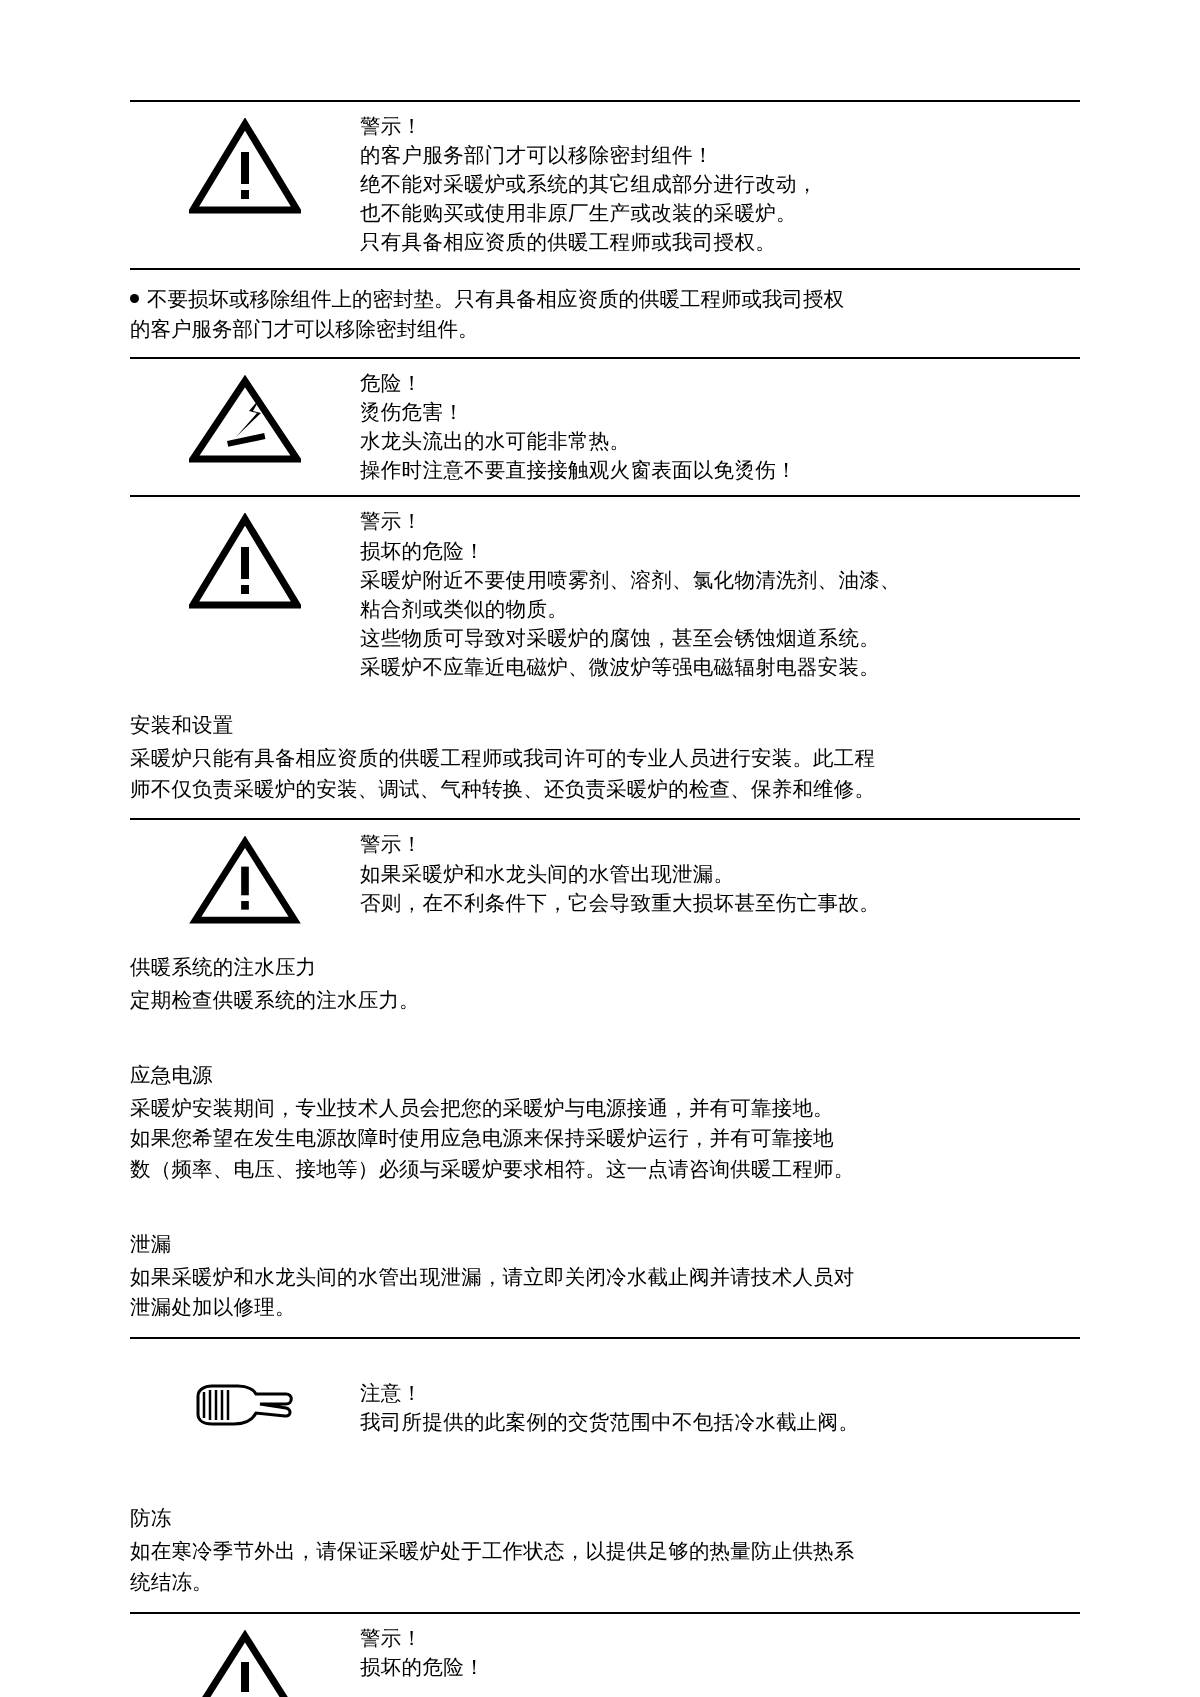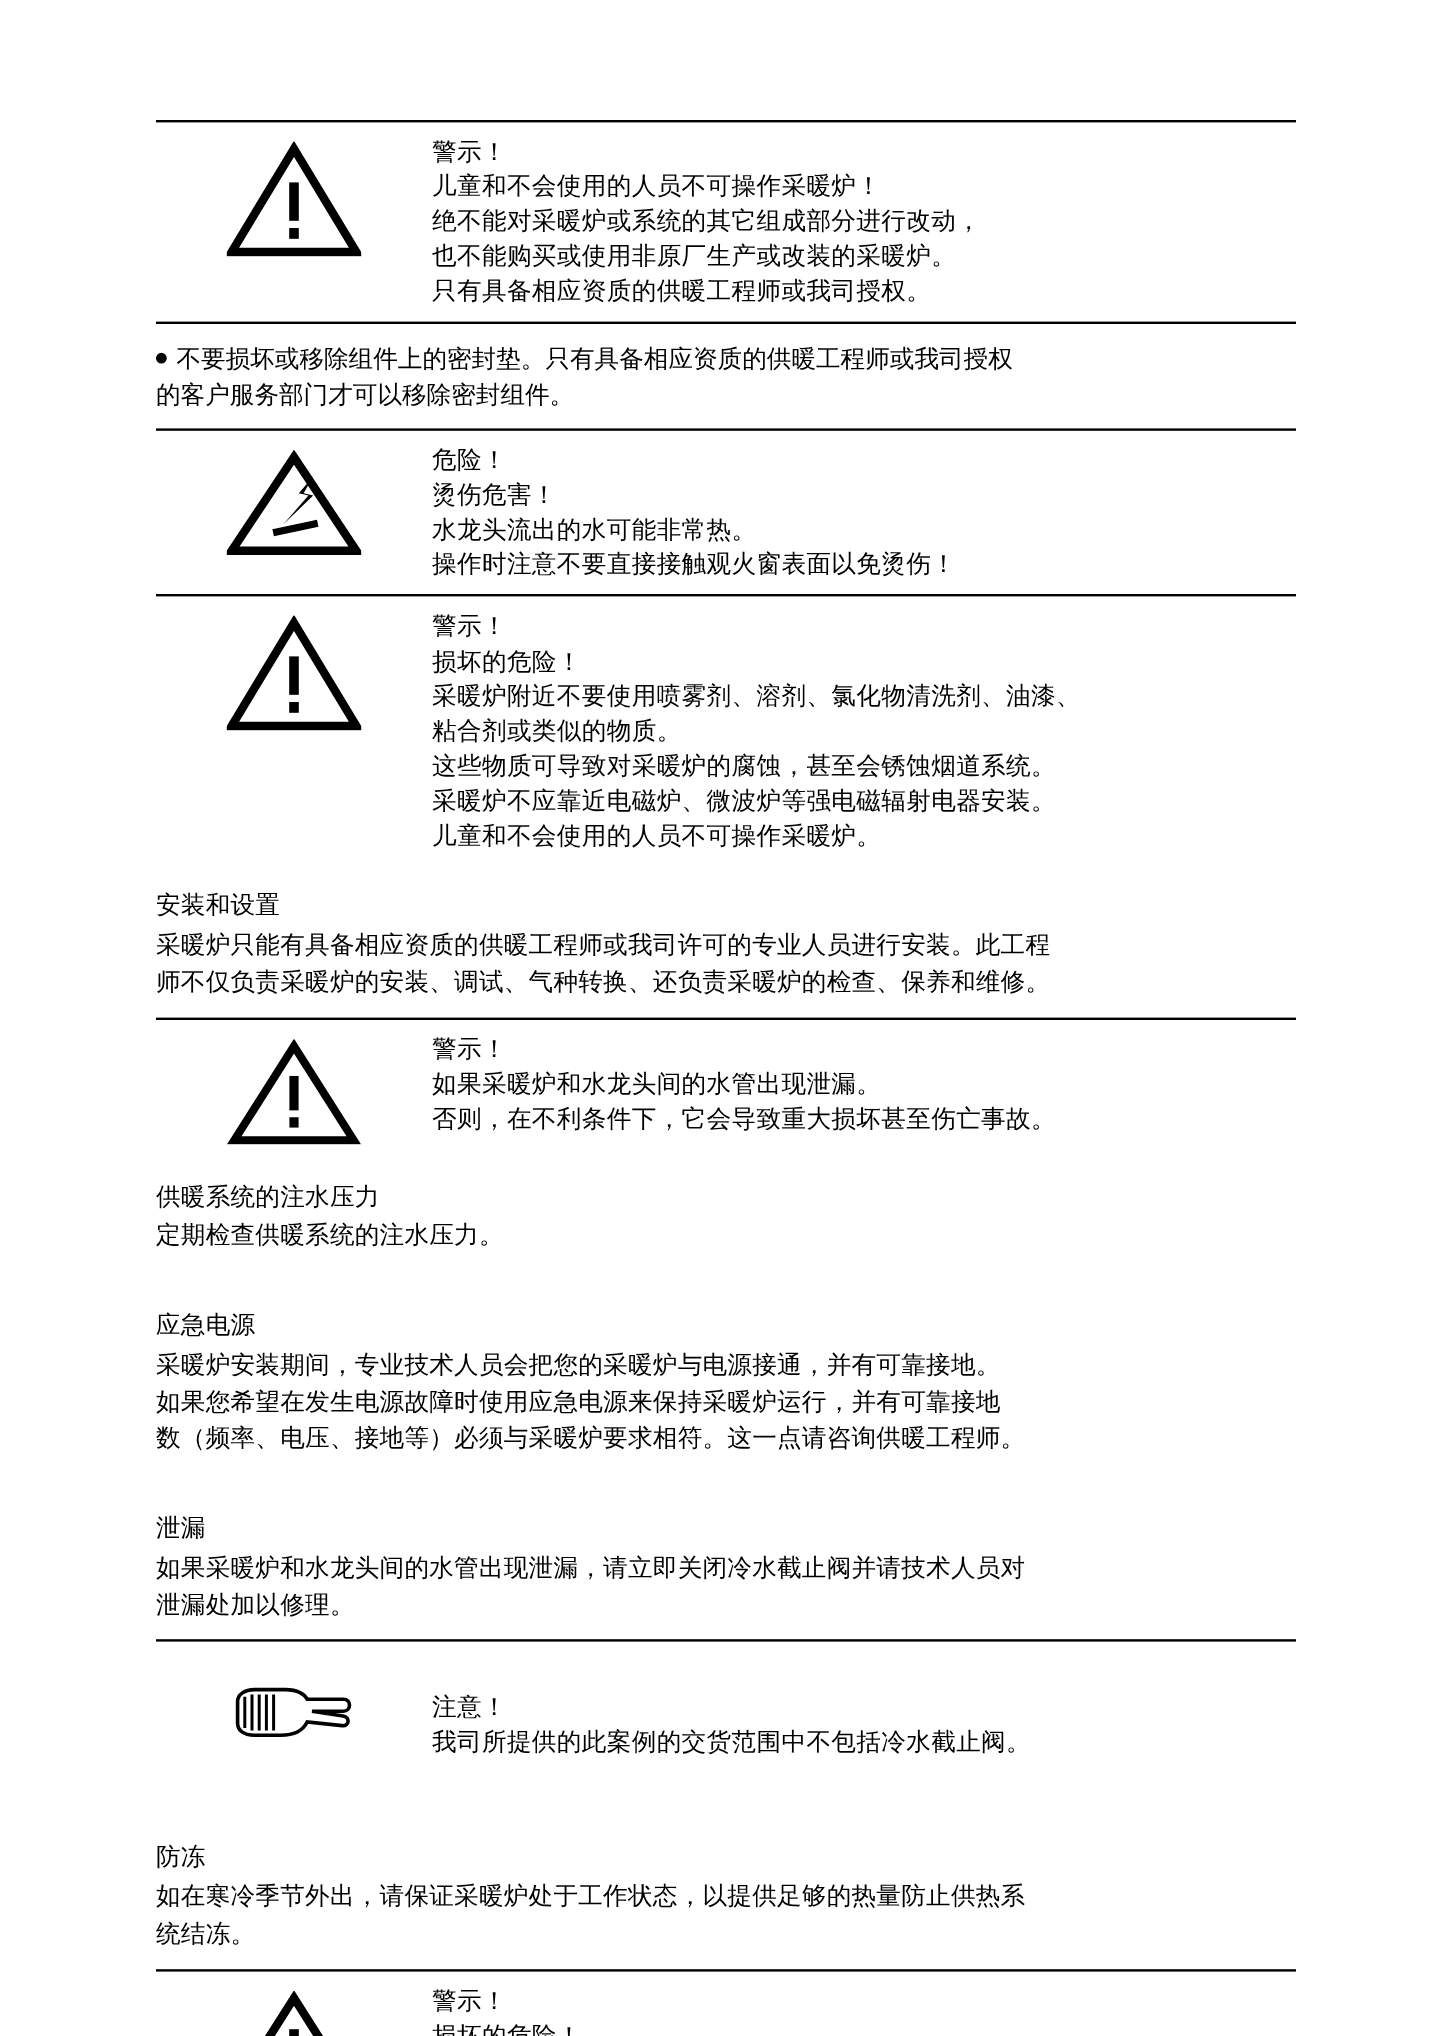--- a/index.html
+++ b/index.html
@@ -75,21 +75,21 @@
   .section-body {
     font-size: 20.5px;
     line-height: 1.5;
     letter-spacing: 0.2px;
   }
   .section-body .line { display: block; }
   .spacer-sm { height: 10px; }
   .spacer-md { height: 22px; }
   .note-block {
     display: flex;
-    align-items: flex-start;
+    align-items: center;
     padding: 26px 0 26px 0;
   }
   .note-block .text-cell {
     padding-top: 14px;
   }
   svg { display: block; }
 </style>
 </head>
 <body>
 
@@ -100,21 +100,21 @@
   <div class="block">
     <div class="icon-cell">
       <svg width="112" height="96" viewBox="0 0 112 96" aria-hidden="true">
         <path d="M56 6 L108 92 L4 92 Z" fill="none" stroke="#000" stroke-width="7" stroke-linejoin="miter"></path>
         <rect x="52" y="34" width="8" height="32" fill="#000"></rect>
         <rect x="52" y="72" width="8" height="9" fill="#000"></rect>
       </svg>
     </div>
     <div class="text-cell">
       <div class="line">警示！</div>
-      <div class="line">儿童和不会使用的人员不可操作采暖炉！</div>
+      <div class="line">的客户服务部门才可以移除密封组件！</div>
       <div class="line">绝不能对采暖炉或系统的其它组成部分进行改动，</div>
       <div class="line">也不能购买或使用非原厂生产或改装的采暖炉。</div>
       <div class="line">只有具备相应资质的供暖工程师或我司授权。</div>
     </div>
   </div>
 
   <hr class="rule">
 
   <div class="bullet-block">
     <div class="line"><span class="bullet-dot"></span><span>不要损坏或移除组件上的密封垫。只有具备相应资质的供暖工程师或我司授权</span></div>
@@ -149,21 +149,20 @@
         <rect x="52" y="72" width="8" height="9" fill="#000"></rect>
       </svg>
     </div>
     <div class="text-cell">
       <div class="line">警示！</div>
       <div class="line">损坏的危险！</div>
       <div class="line">采暖炉附近不要使用喷雾剂、溶剂、氯化物清洗剂、油漆、</div>
       <div class="line">粘合剂或类似的物质。</div>
       <div class="line">这些物质可导致对采暖炉的腐蚀，甚至会锈蚀烟道系统。</div>
       <div class="line">采暖炉不应靠近电磁炉、微波炉等强电磁辐射电器安装。</div>
-      <div class="line">儿童和不会使用的人员不可操作采暖炉。</div>
     </div>
   </div>
 
   <div class="section">
     <div class="section-title">安装和设置</div>
     <div class="section-body">
       <span class="line">采暖炉只能有具备相应资质的供暖工程师或我司许可的专业人员进行安装。此工程</span>
       <span class="line">师不仅负责采暖炉的安装、调试、气种转换、还负责采暖炉的检查、保养和维修。</span>
     </div>
   </div>

